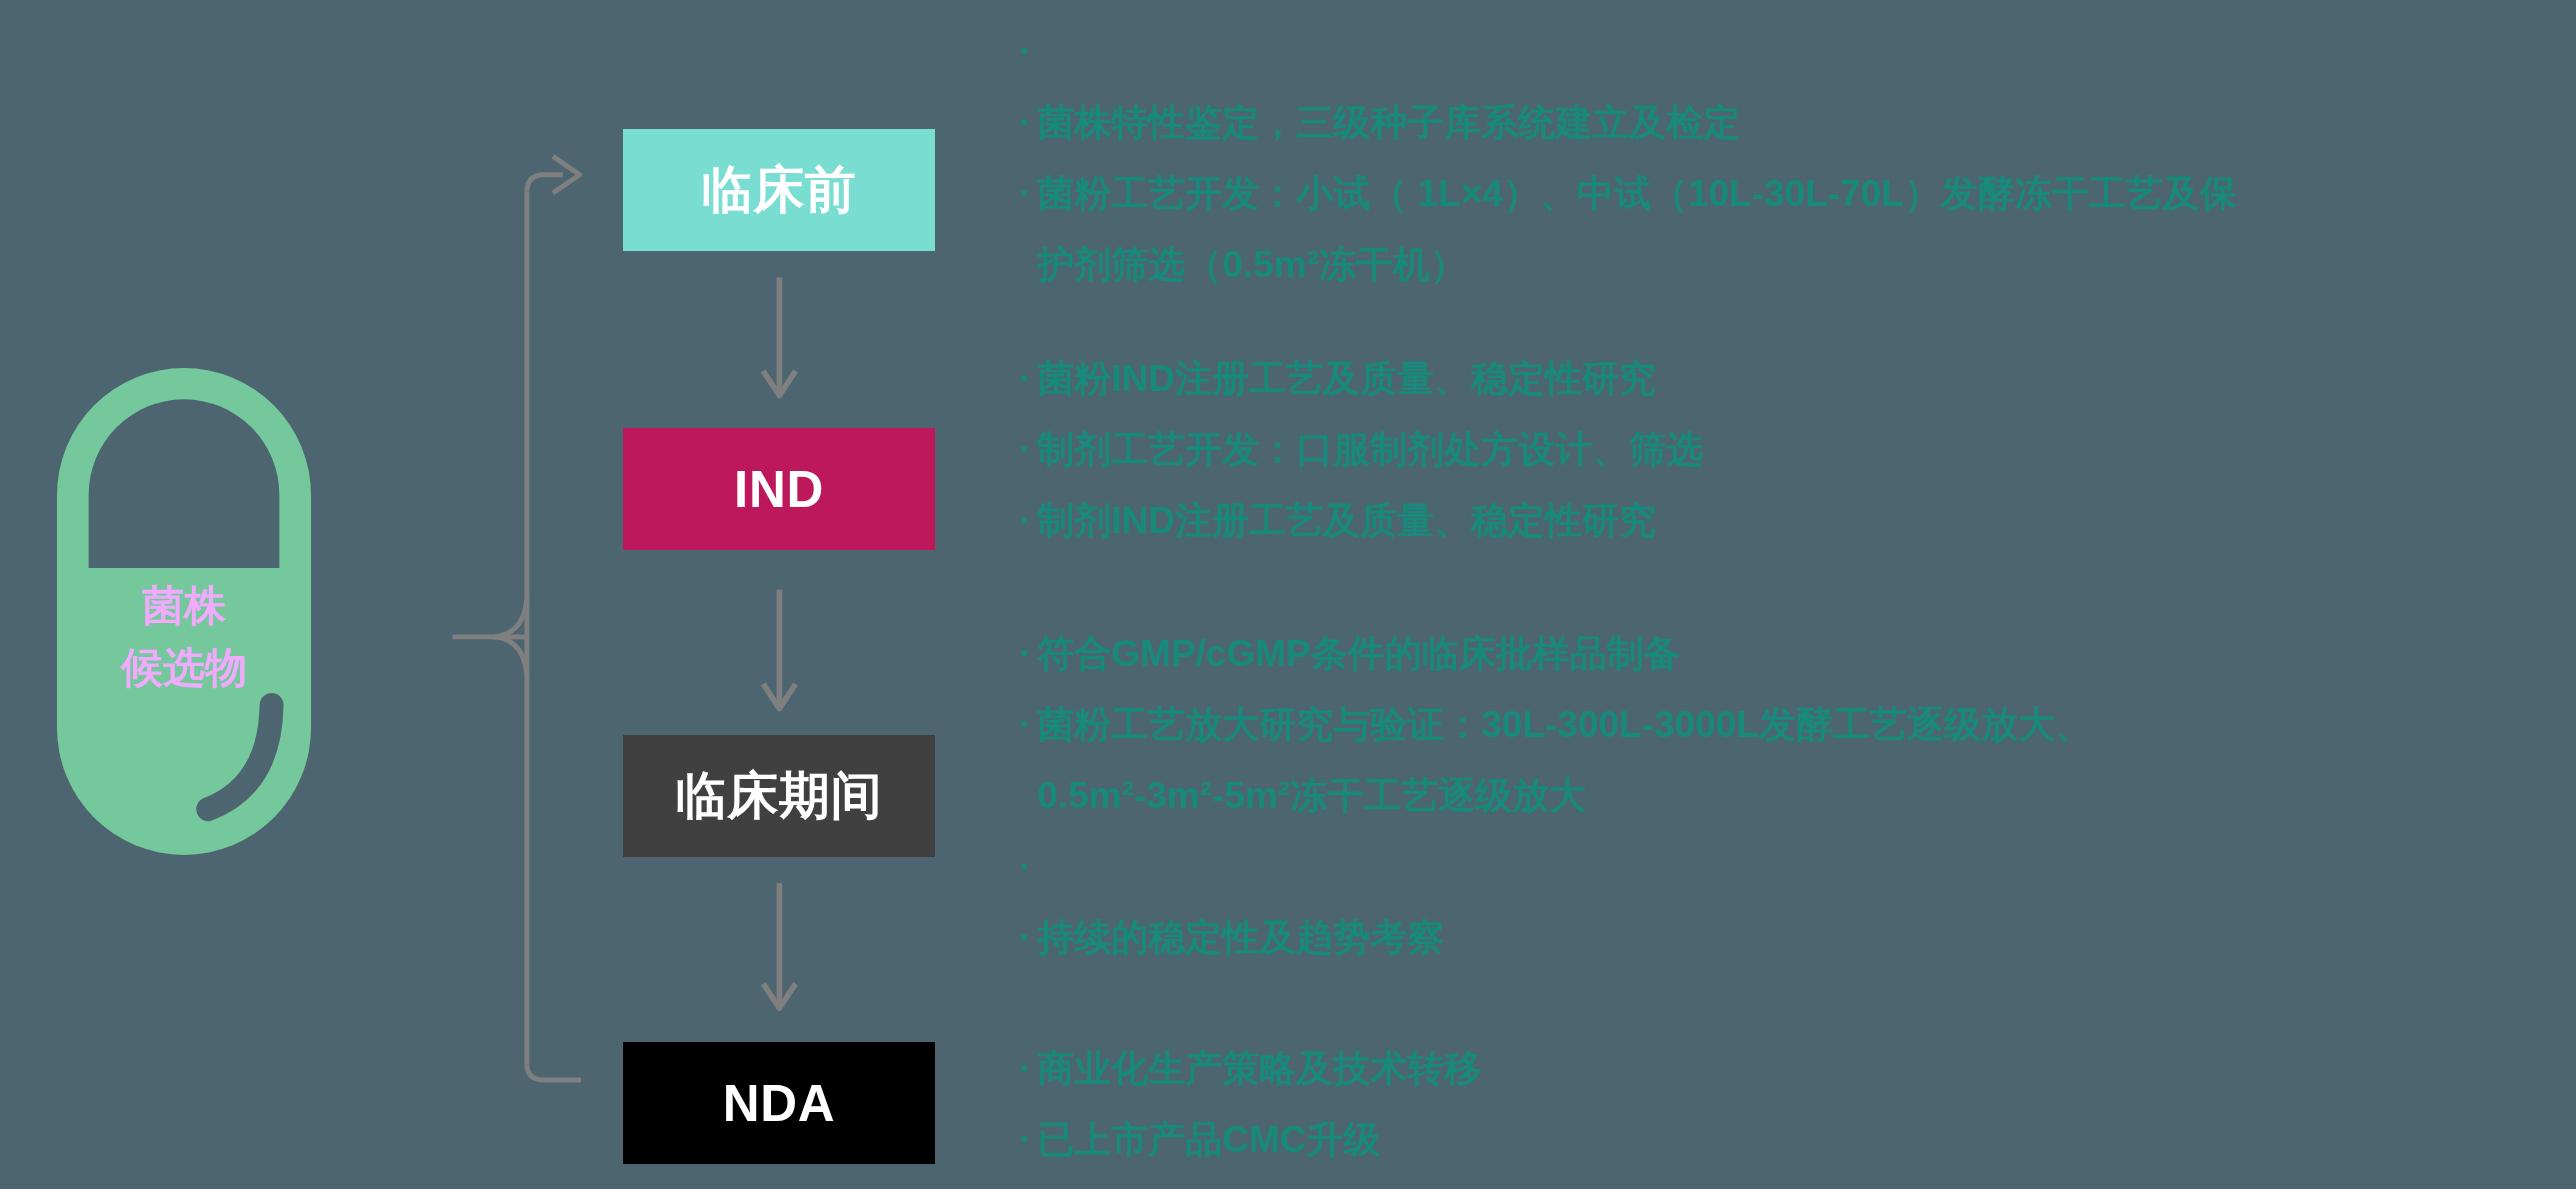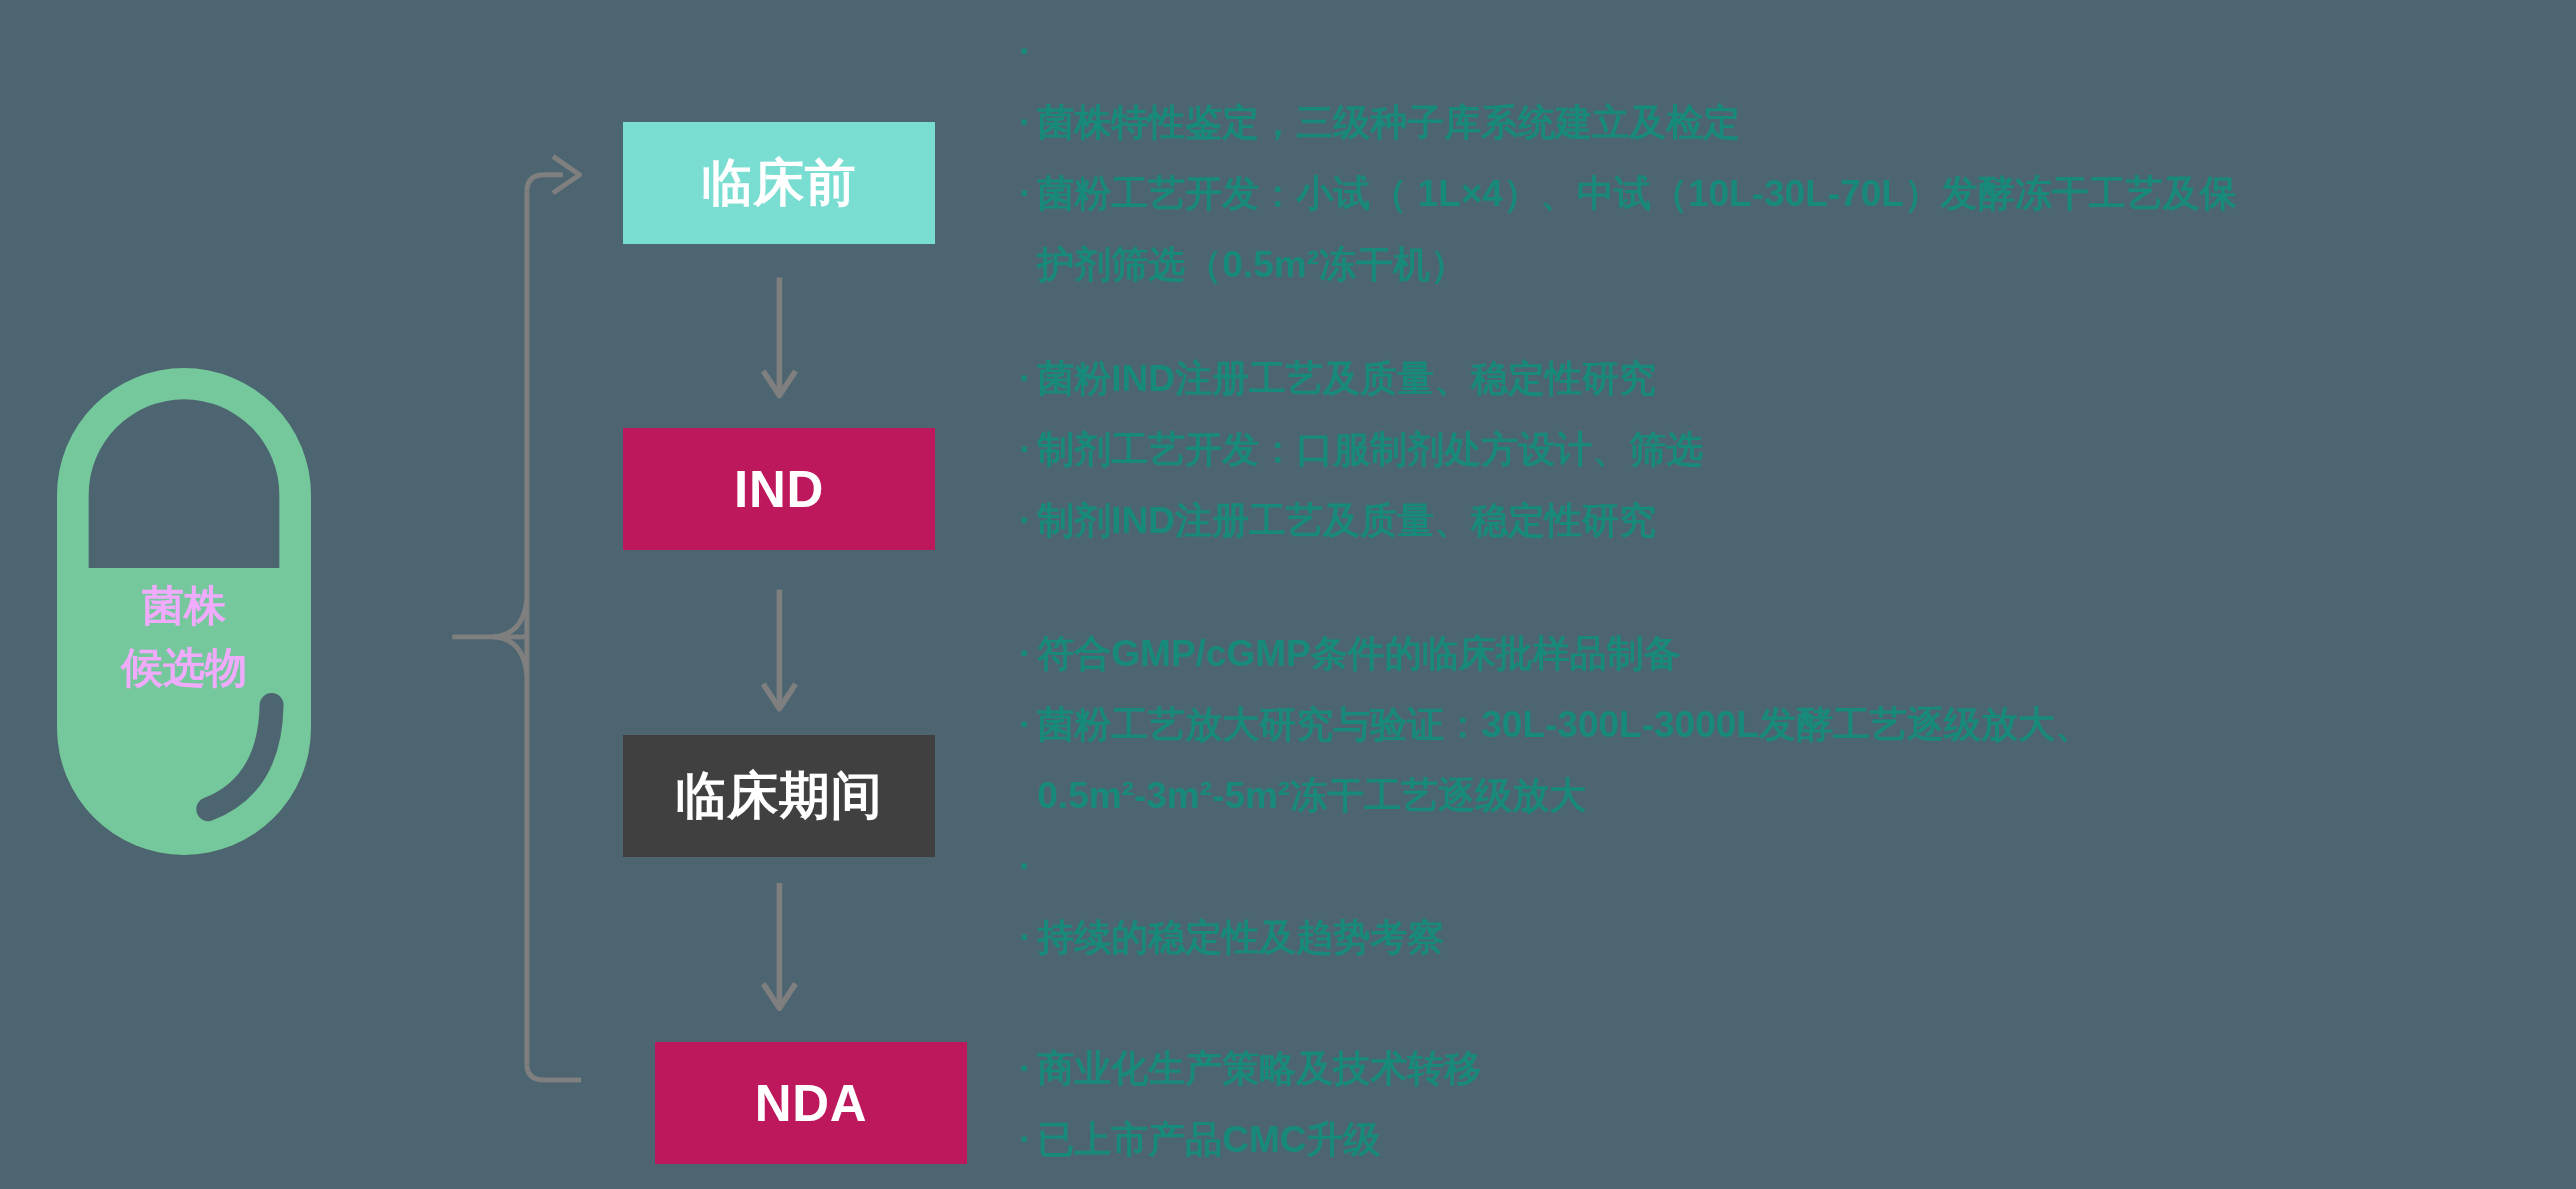--- a/index.html
+++ b/index.html
@@ -20,21 +20,21 @@
     text-align:center;color:#FFFFFF;font-weight:700;
     font-size:42px;line-height:62px;white-space:nowrap;
   }
   
   .stage-box{
     position:absolute;left:623px;width:312px;height:122px;
     display:flex;align-items:center;justify-content:center;
     color:#FFFFFF;font-weight:700;font-size:51px;letter-spacing:0.7px;
     white-space:nowrap;
   }
-  #box-preclinical{top:122px;}
+  #box-preclinical{top:129px;}
   #box-ind{top:428px;}
   #box-clinical{top:735px;}
   #box-nda{top:1042px;}
   
   .notes{
     position:absolute;left:1019px;
     font-weight:700;font-size:37px;line-height:71px;
     white-space:nowrap;
   }
   #notes-preclinical{top:15.5px;}
@@ -82,21 +82,21 @@
 
   <div id="box-preclinical" class="stage-box" style="background-color: rgb(122, 221, 210);">
     <span>临床前</span>
   </div>
   <div id="box-ind" class="stage-box" style="background-color: #be185d;">
     <span>IND</span>
   </div>
   <div id="box-clinical" class="stage-box" style="background-color: #404040;">
     <span>临床期间</span>
   </div>
-  <div id="box-nda" class="stage-box" style="background-color: #be185d; margin-left: 32px;">
+  <div id="box-nda" class="stage-box" style="background-color: #000000;">
     <span>NDA</span>
   </div>
 
   <div id="notes-preclinical" class="notes" style="color: rgb(24, 138, 124);">
     <div class="note-line">
       <span class="dot">·</span>
     </div>
     <div class="note-line">
       <span class="dot">·</span>
       <span>菌株特性鉴定，三级种子库系统建立及检定</span>

